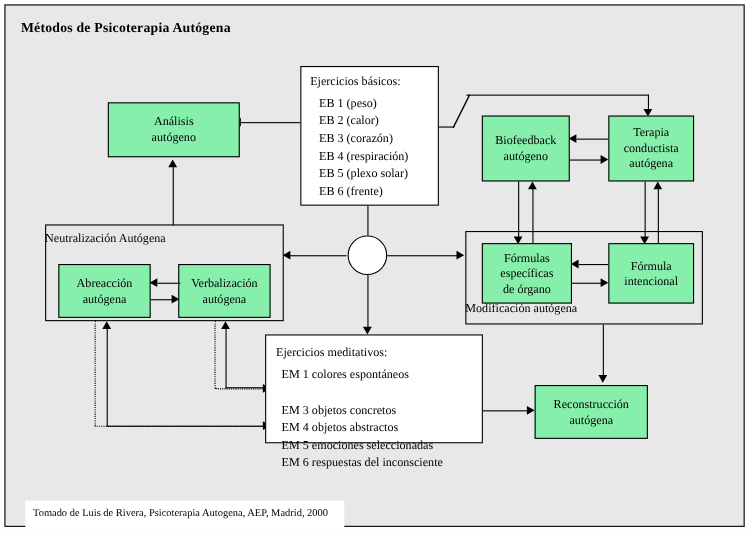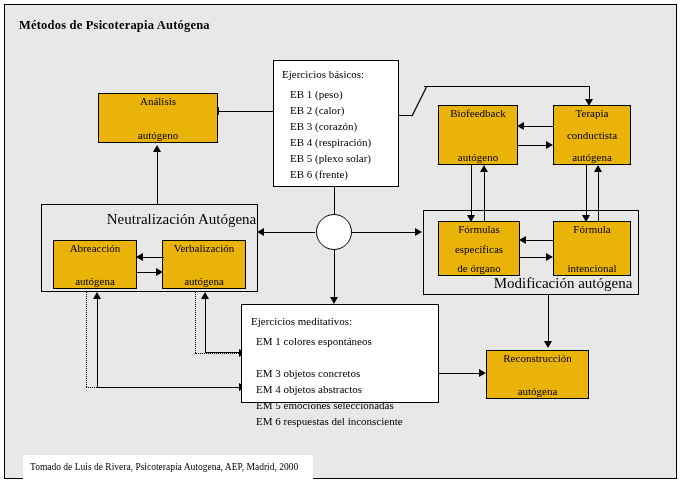--- a/index.html
+++ b/index.html
@@ -4,28 +4,28 @@
 <style>
   html,body{margin:0;padding:0;background:#fff;}
   body{font-family:"Liberation Serif", serif;}
   #root{position:relative;width:683px;height:485px;background:#ffffff;overflow:hidden;}
   #frame{position:absolute;left:4px;top:4px;width:673px;height:475px;border:1px solid #000;
          background:#e8e8e8;box-sizing:border-box;}
   .title{position:absolute;left:14px;top:13px;font-weight:bold;font-size:12.5px;color:#000;
          letter-spacing:.2px;white-space:nowrap;}
   .footer{position:absolute;left:18px;top:450px;width:290px;height:27px;background:#ffffff;}
   .footer span{position:absolute;left:7px;top:7px;font-size:9.5px;color:#000;white-space:nowrap;}
-  .box{position:absolute;background:#eab308;border:1px solid #000;box-sizing:border-box;
-       display:flex;flex-direction:column;align-items:center;justify-content:space-between;}
+  .box{position:absolute;background:#86efac;border:1px solid #000;box-sizing:border-box;
+       display:flex;flex-direction:column;align-items:center;justify-content:center;}
   .box .ln{font-size:11px;line-height:14px;color:#000;white-space:nowrap;}
   .listbox{position:absolute;background:#ffffff;border:1px solid #000;box-sizing:border-box;}
   .listbox .hd{position:absolute;font-size:11px;color:#000;white-space:nowrap;}
   .listbox .it{position:absolute;font-size:11px;color:#000;white-space:nowrap;}
   .group{position:absolute;border:1px solid #000;box-sizing:border-box;background:transparent;}
-  .grouplabel{position:absolute;font-size:15px;color:#000;white-space:nowrap;text-align:center;padding-left:32px;}
+  .grouplabel{position:absolute;font-size:11px;color:#000;white-space:nowrap;text-align:left;}
   .hl{position:absolute;height:0;border-top:1px solid #000;}
   .vl{position:absolute;width:0;border-left:1px solid #000;}
   .hd-dot{position:absolute;height:0;border-top:1px dotted #000;}
   .vd-dot{position:absolute;width:0;border-left:1px dotted #000;}
   .ar{position:absolute;width:0;height:0;}
   .ar-r{border-top:4px solid transparent;border-bottom:4px solid transparent;border-left:7px solid #000;}
   .ar-l{border-top:4px solid transparent;border-bottom:4px solid transparent;border-right:7px solid #000;}
   .ar-u{border-left:4px solid transparent;border-right:4px solid transparent;border-bottom:7px solid #000;}
   .ar-d{border-left:4px solid transparent;border-right:4px solid transparent;border-top:7px solid #000;}
   .hub{position:absolute;border:1px solid #000;border-radius:50%;background:#ffffff;box-sizing:border-box;}

